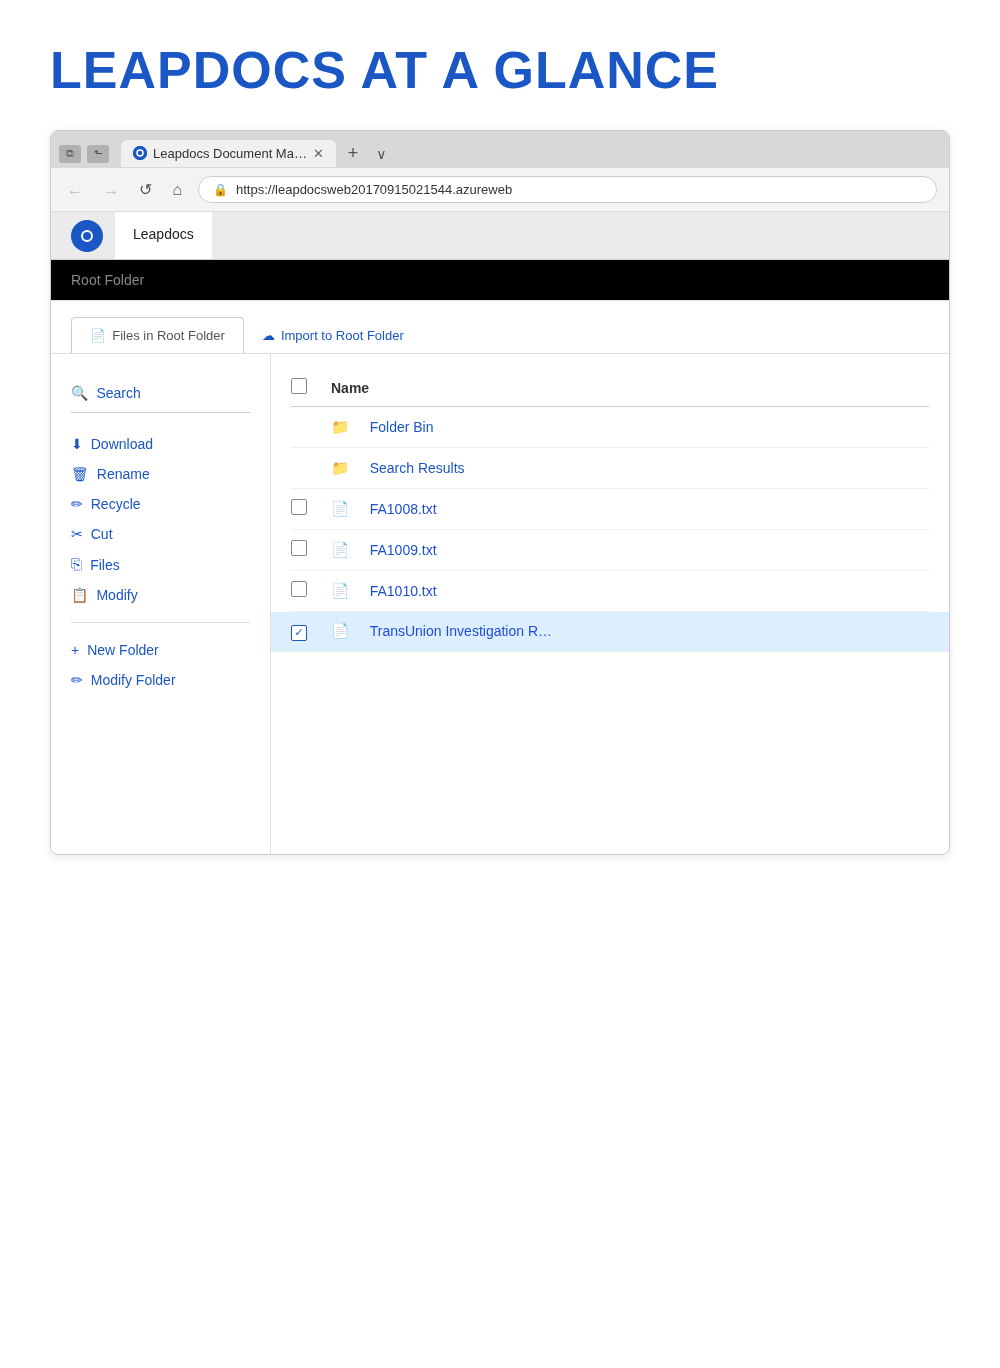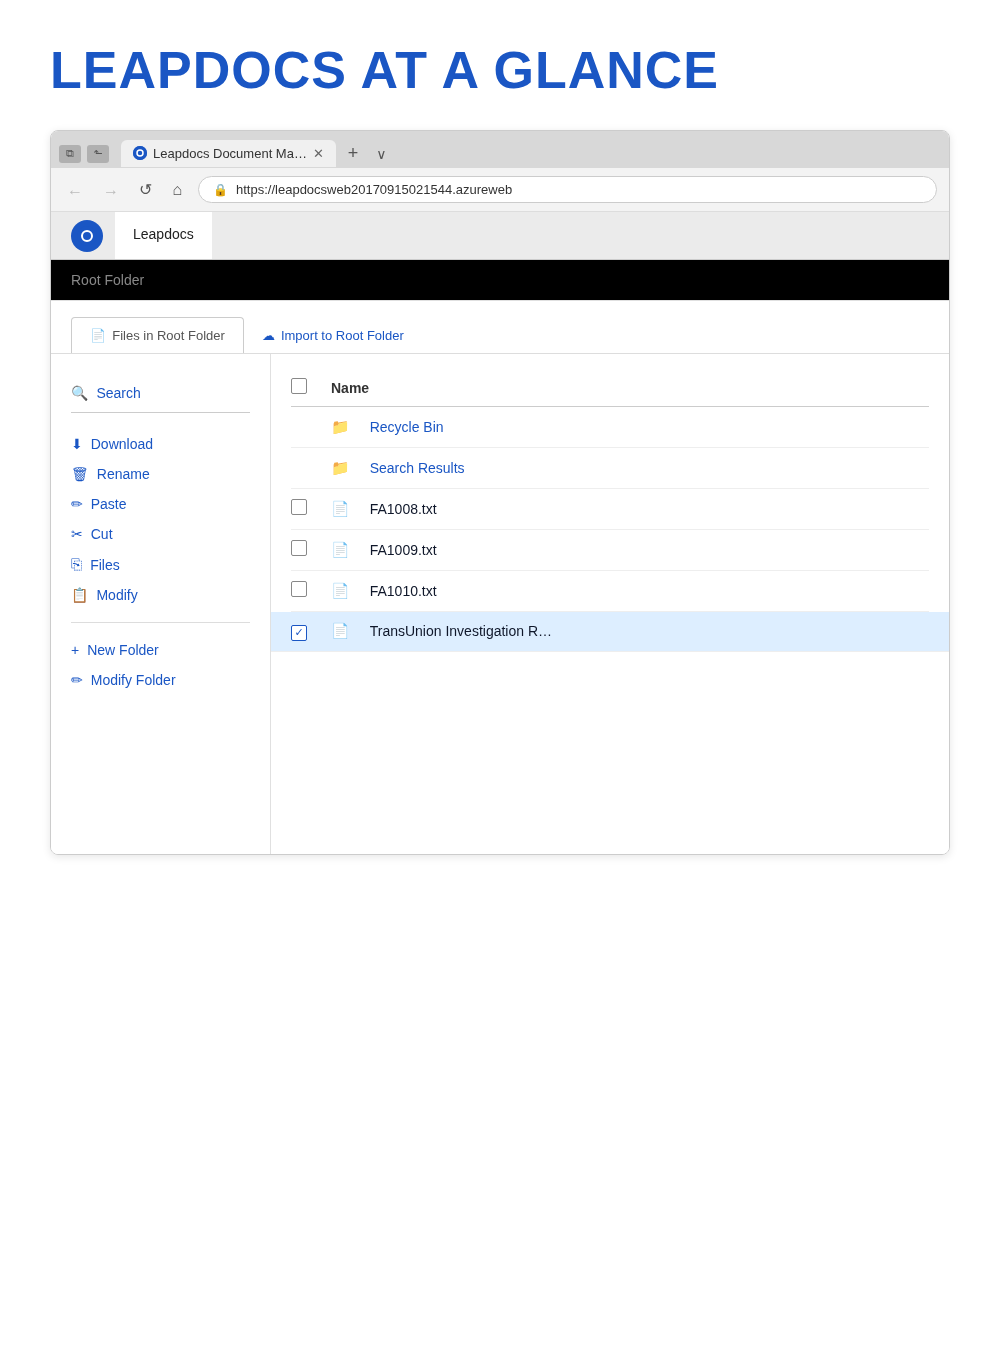--- a/index.html
+++ b/index.html
@@ -269,21 +269,21 @@
     }
     .file-row.selected {
       background: #ddeeff;
       margin: 0 -20px;
       padding: 10px 20px;
     }
     .file-row .col-check { width: 24px; }
     .file-row .col-icon { font-size: 15px; color: #1a56c4; margin-right: 4px; }
     .file-row .col-name-text {
       font-size: 14px;
-      color: #0f172a;
+      color: #1d4ed8;
       cursor: pointer;
     }
     .file-row .col-name-text.folder { color: #1a56c4; }
     .checkbox {
       width: 16px;
       height: 16px;
       border: 1.5px solid #888;
       border-radius: 2px;
       display: inline-flex;
       align-items: center;
@@ -379,21 +379,21 @@
         <div class="sidebar-item">
           <span class="si-icon">⬇</span>
           <span>Download</span>
         </div>
         <div class="sidebar-item">
           <span class="si-icon">🗑</span>
           <span>Rename</span>
         </div>
         <div class="sidebar-item">
           <span class="si-icon">✏</span>
-          <span>Paste</span>
+          <span>Recycle</span>
         </div>
         <div class="sidebar-item">
           <span class="si-icon">✂</span>
           <span>Cut</span>
         </div>
         <div class="sidebar-item">
           <span class="si-icon">⎘</span>
           <span>Files</span>
         </div>
         <div class="sidebar-item">
@@ -419,21 +419,21 @@
         <div class="file-list-header">
           <div class="col-check">
             <div class="checkbox"></div>
           </div>
           <div class="col-name">Name</div>
         </div>
 
         <div class="file-row no-checkbox">
           <div class="col-check"><div class="checkbox"></div></div>
           <span class="col-icon">📁</span>
-          <span class="col-name-text folder">Recycle Bin</span>
+          <span class="col-name-text folder">Folder Bin</span>
         </div>
 
         <div class="file-row no-checkbox">
           <div class="col-check"><div class="checkbox"></div></div>
           <span class="col-icon">📁</span>
           <span class="col-name-text folder">Search Results</span>
         </div>
 
         <div class="file-row">
           <div class="col-check"><div class="checkbox"></div></div>

